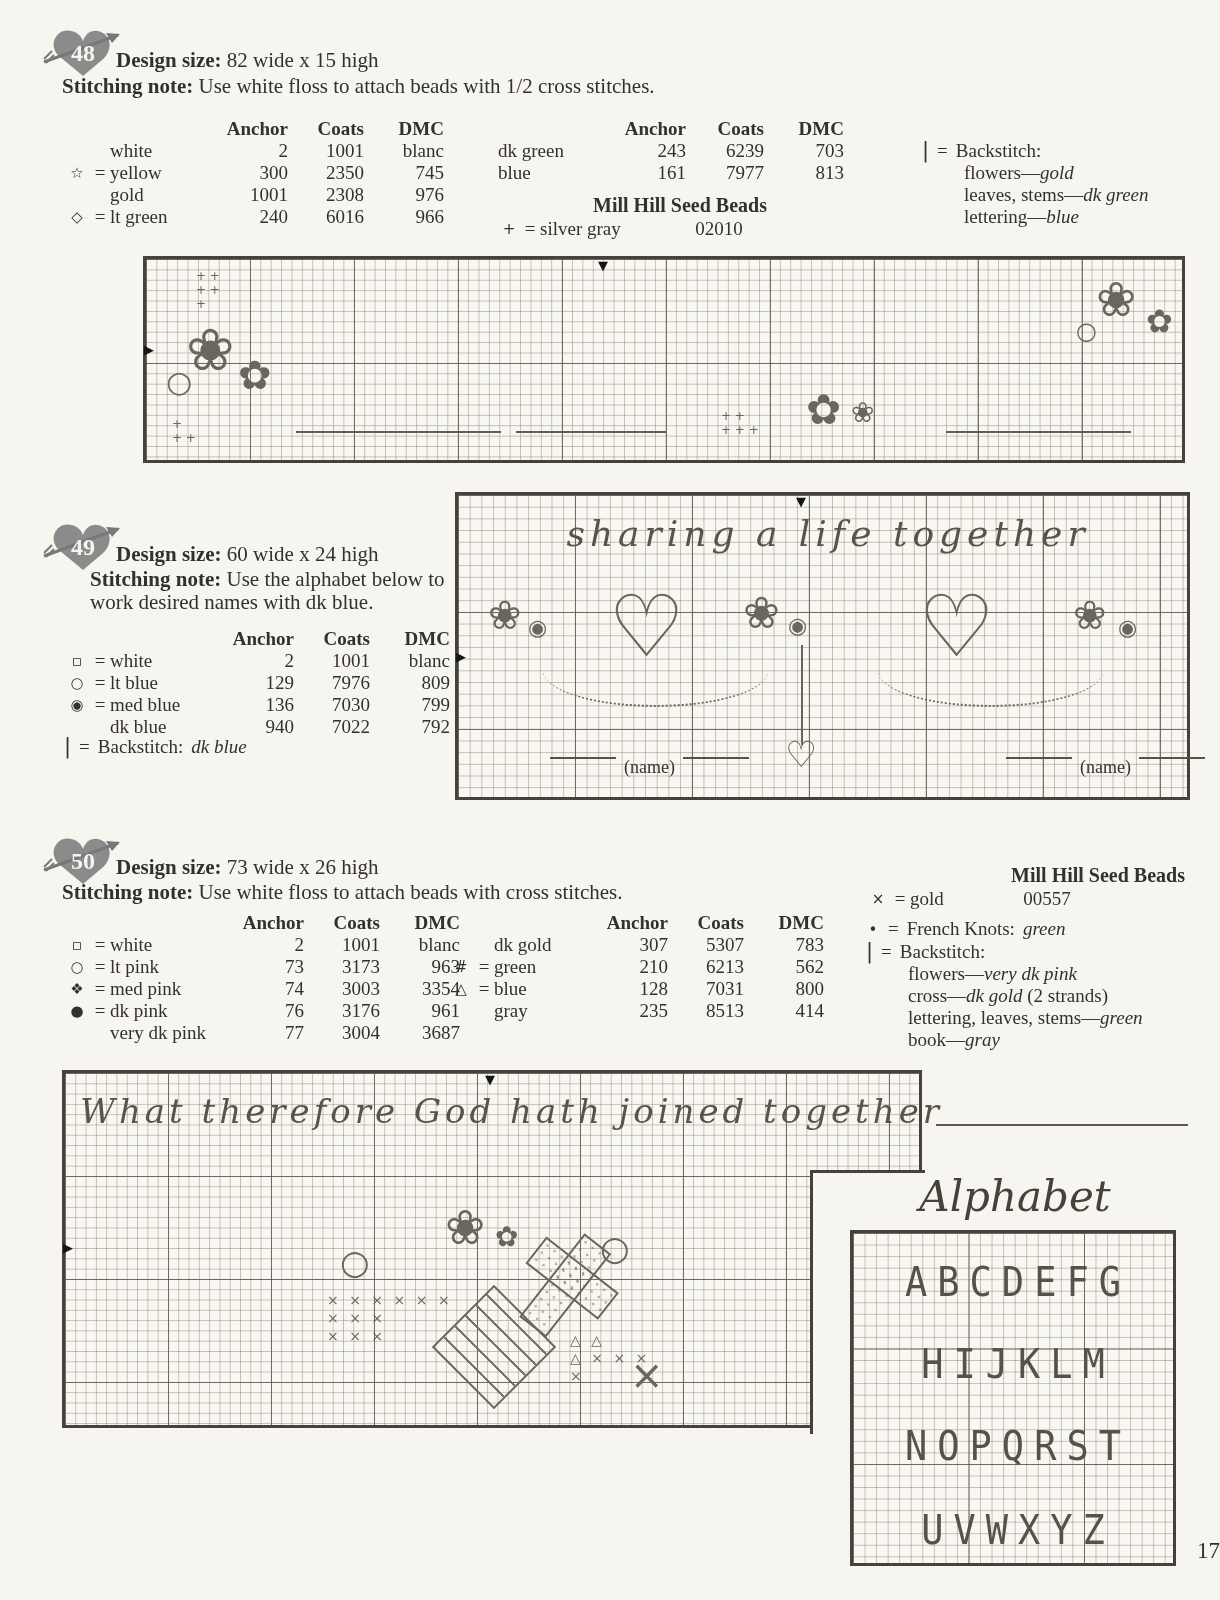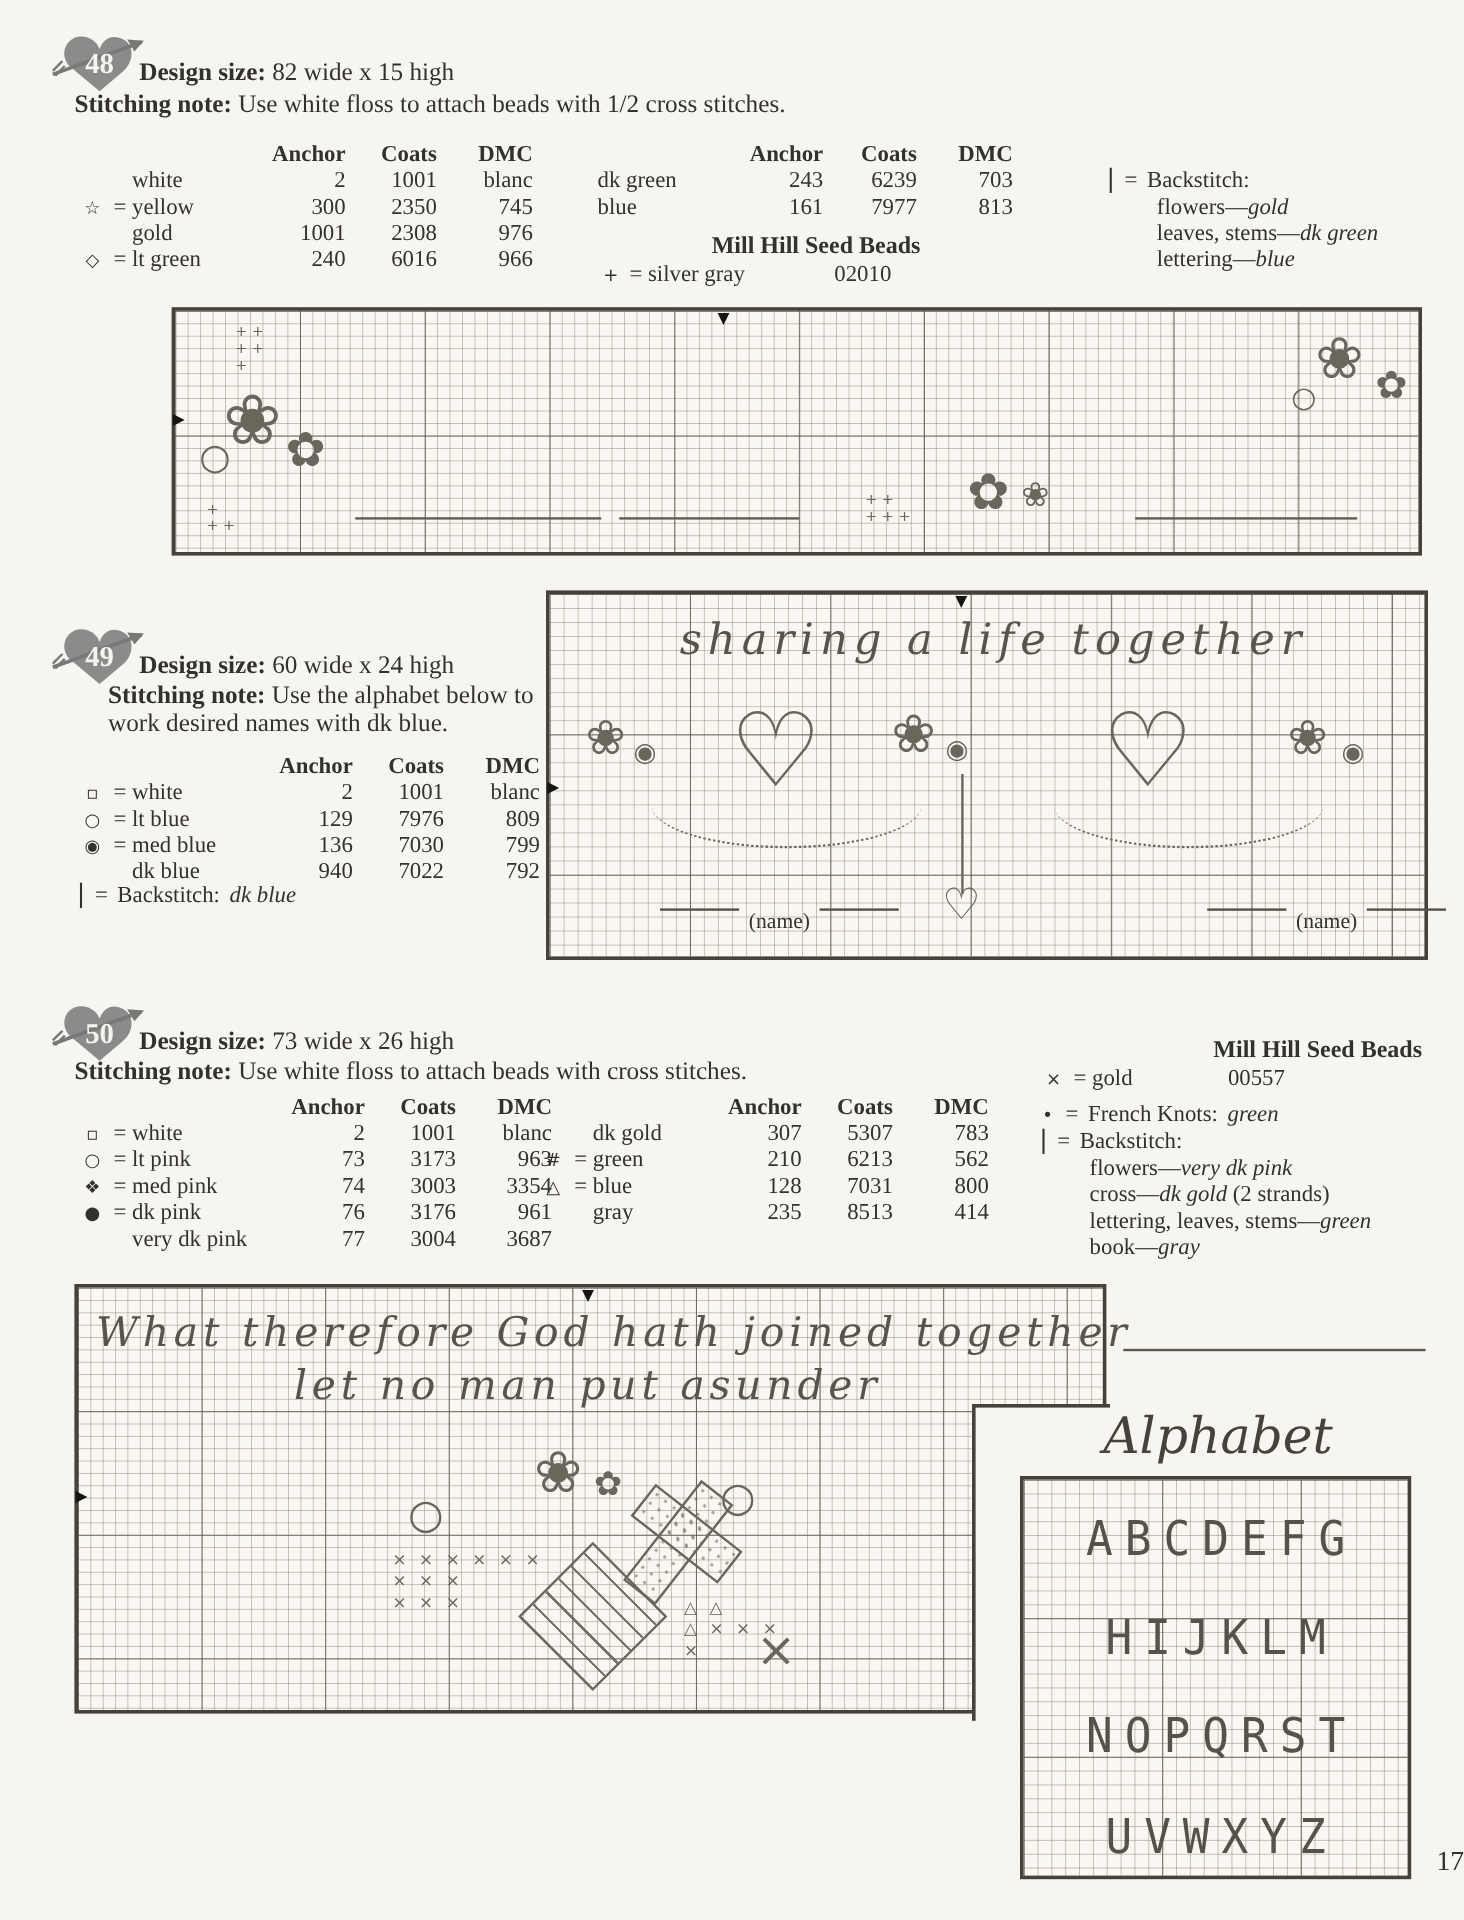--- a/index.html
+++ b/index.html
@@ -377,21 +377,20 @@
   <div class="bs-item"><span>flowers—</span><i>very dk pink</i><span></span></div>
   <div class="bs-item"><span>cross—</span><i>dk gold</i><span>  (2 strands)</span></div>
   <div class="bs-item"><span>lettering, leaves, stems—</span><i>green</i><span></span></div>
   <div class="bs-item"><span>book—</span><i>gray</i><span></span></div>
 </div>
 
 <div class="chart" style="left:62px;top:1070px;width:860px;height:358px;background-size:103px 103px,103px 103px,10.3px 10.3px,10.3px 10.3px;">
   <span class="mark" style="left:420px;top:0px;">▼</span>
   <span class="mark" style="left:-2px;top:168px;">▶</span>
   <div class="stitch" style="left:15px;top:18px;width:820px;text-align:center;font-size:34px;letter-spacing:4px;">What therefore God hath joined together</div>
-  <div class="stitch" style="left:180px;top:62px;width:480px;text-align:center;font-size:34px;letter-spacing:4px;">let no man put asunder</div>
   <div class="decor" style="left:275px;top:172px;font-size:34px;">○</div>
   <div class="decor" style="left:380px;top:130px;font-size:48px;">❀</div>
   <div class="decor" style="left:430px;top:150px;font-size:28px;">✿</div>
   <div class="decor" style="left:535px;top:158px;font-size:34px;">○</div>
   <div class="crossm" style="left:455px;top:160px;">
     <span class="v"></span>
     <span class="hbar"></span>
   </div>
   <div class="book" style="left:385px;top:230px;"></div>
   <div class="marks" style="left:262px;top:218px;">× × × × × ×

